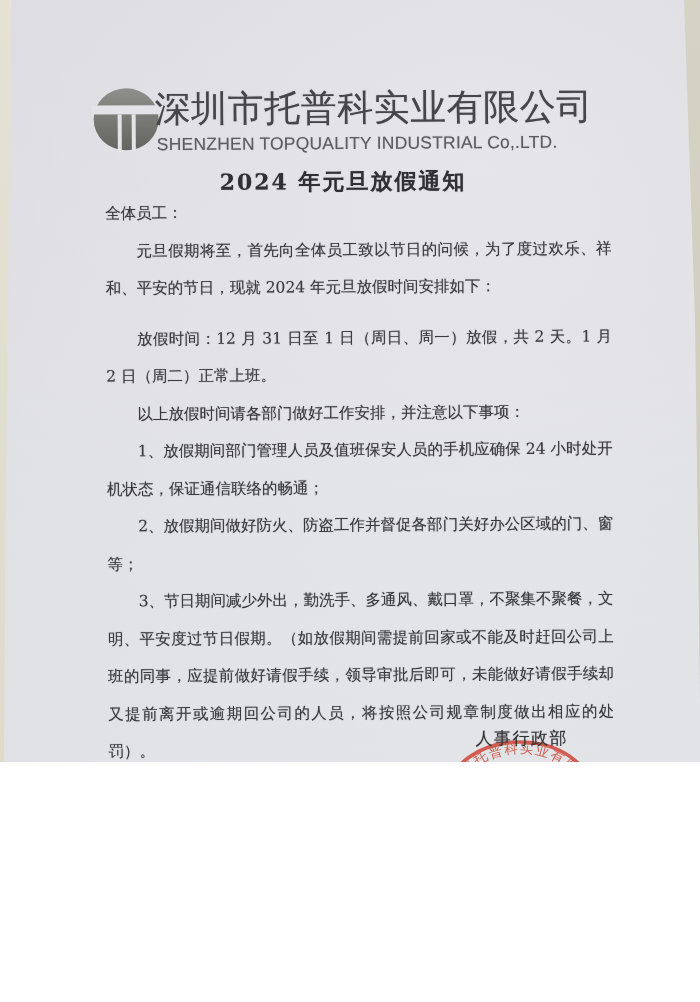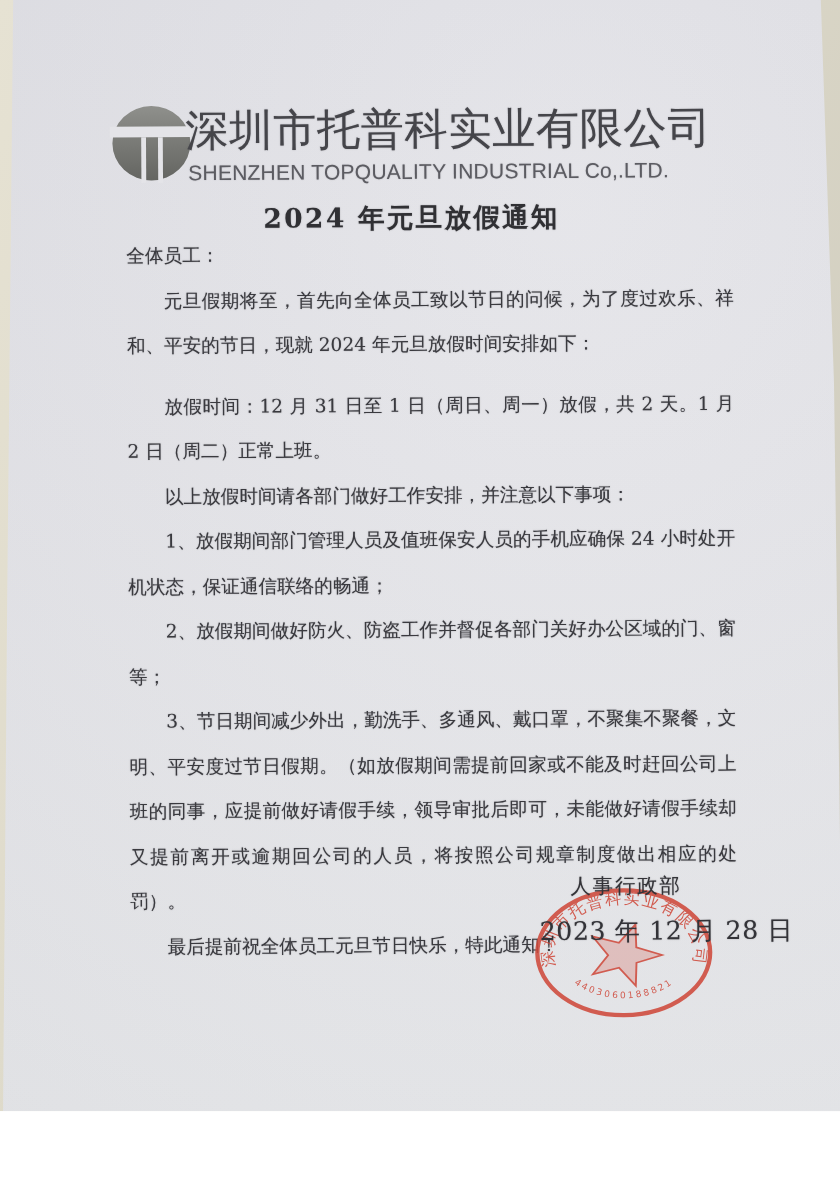--- a/index.html
+++ b/index.html
@@ -1,18 +1,18 @@
 <!DOCTYPE html>
 <html><head>
 <meta charset="utf-8">
 <style>
   html,body{margin:0;padding:0;}
   .photo{
     position:relative;
-    width:700px;height:926px;
+    width:700px;height:762px;
     overflow:hidden;
     background:linear-gradient(115deg,#e6e2d3 0%,#ddd9c9 45%,#ccc9bc 100%);
     font-family:"DejaVu Serif","Liberation Serif",serif;
   }
   
   .paper{
     position:absolute;inset:0;
     background:
       radial-gradient(130% 110% at 68% 18%, rgba(255,255,255,0.06), rgba(110,112,125,0.10)),
       linear-gradient(180deg,#e2e2e7 0%,#e6e6ea 42%,#ecedef 100%);

